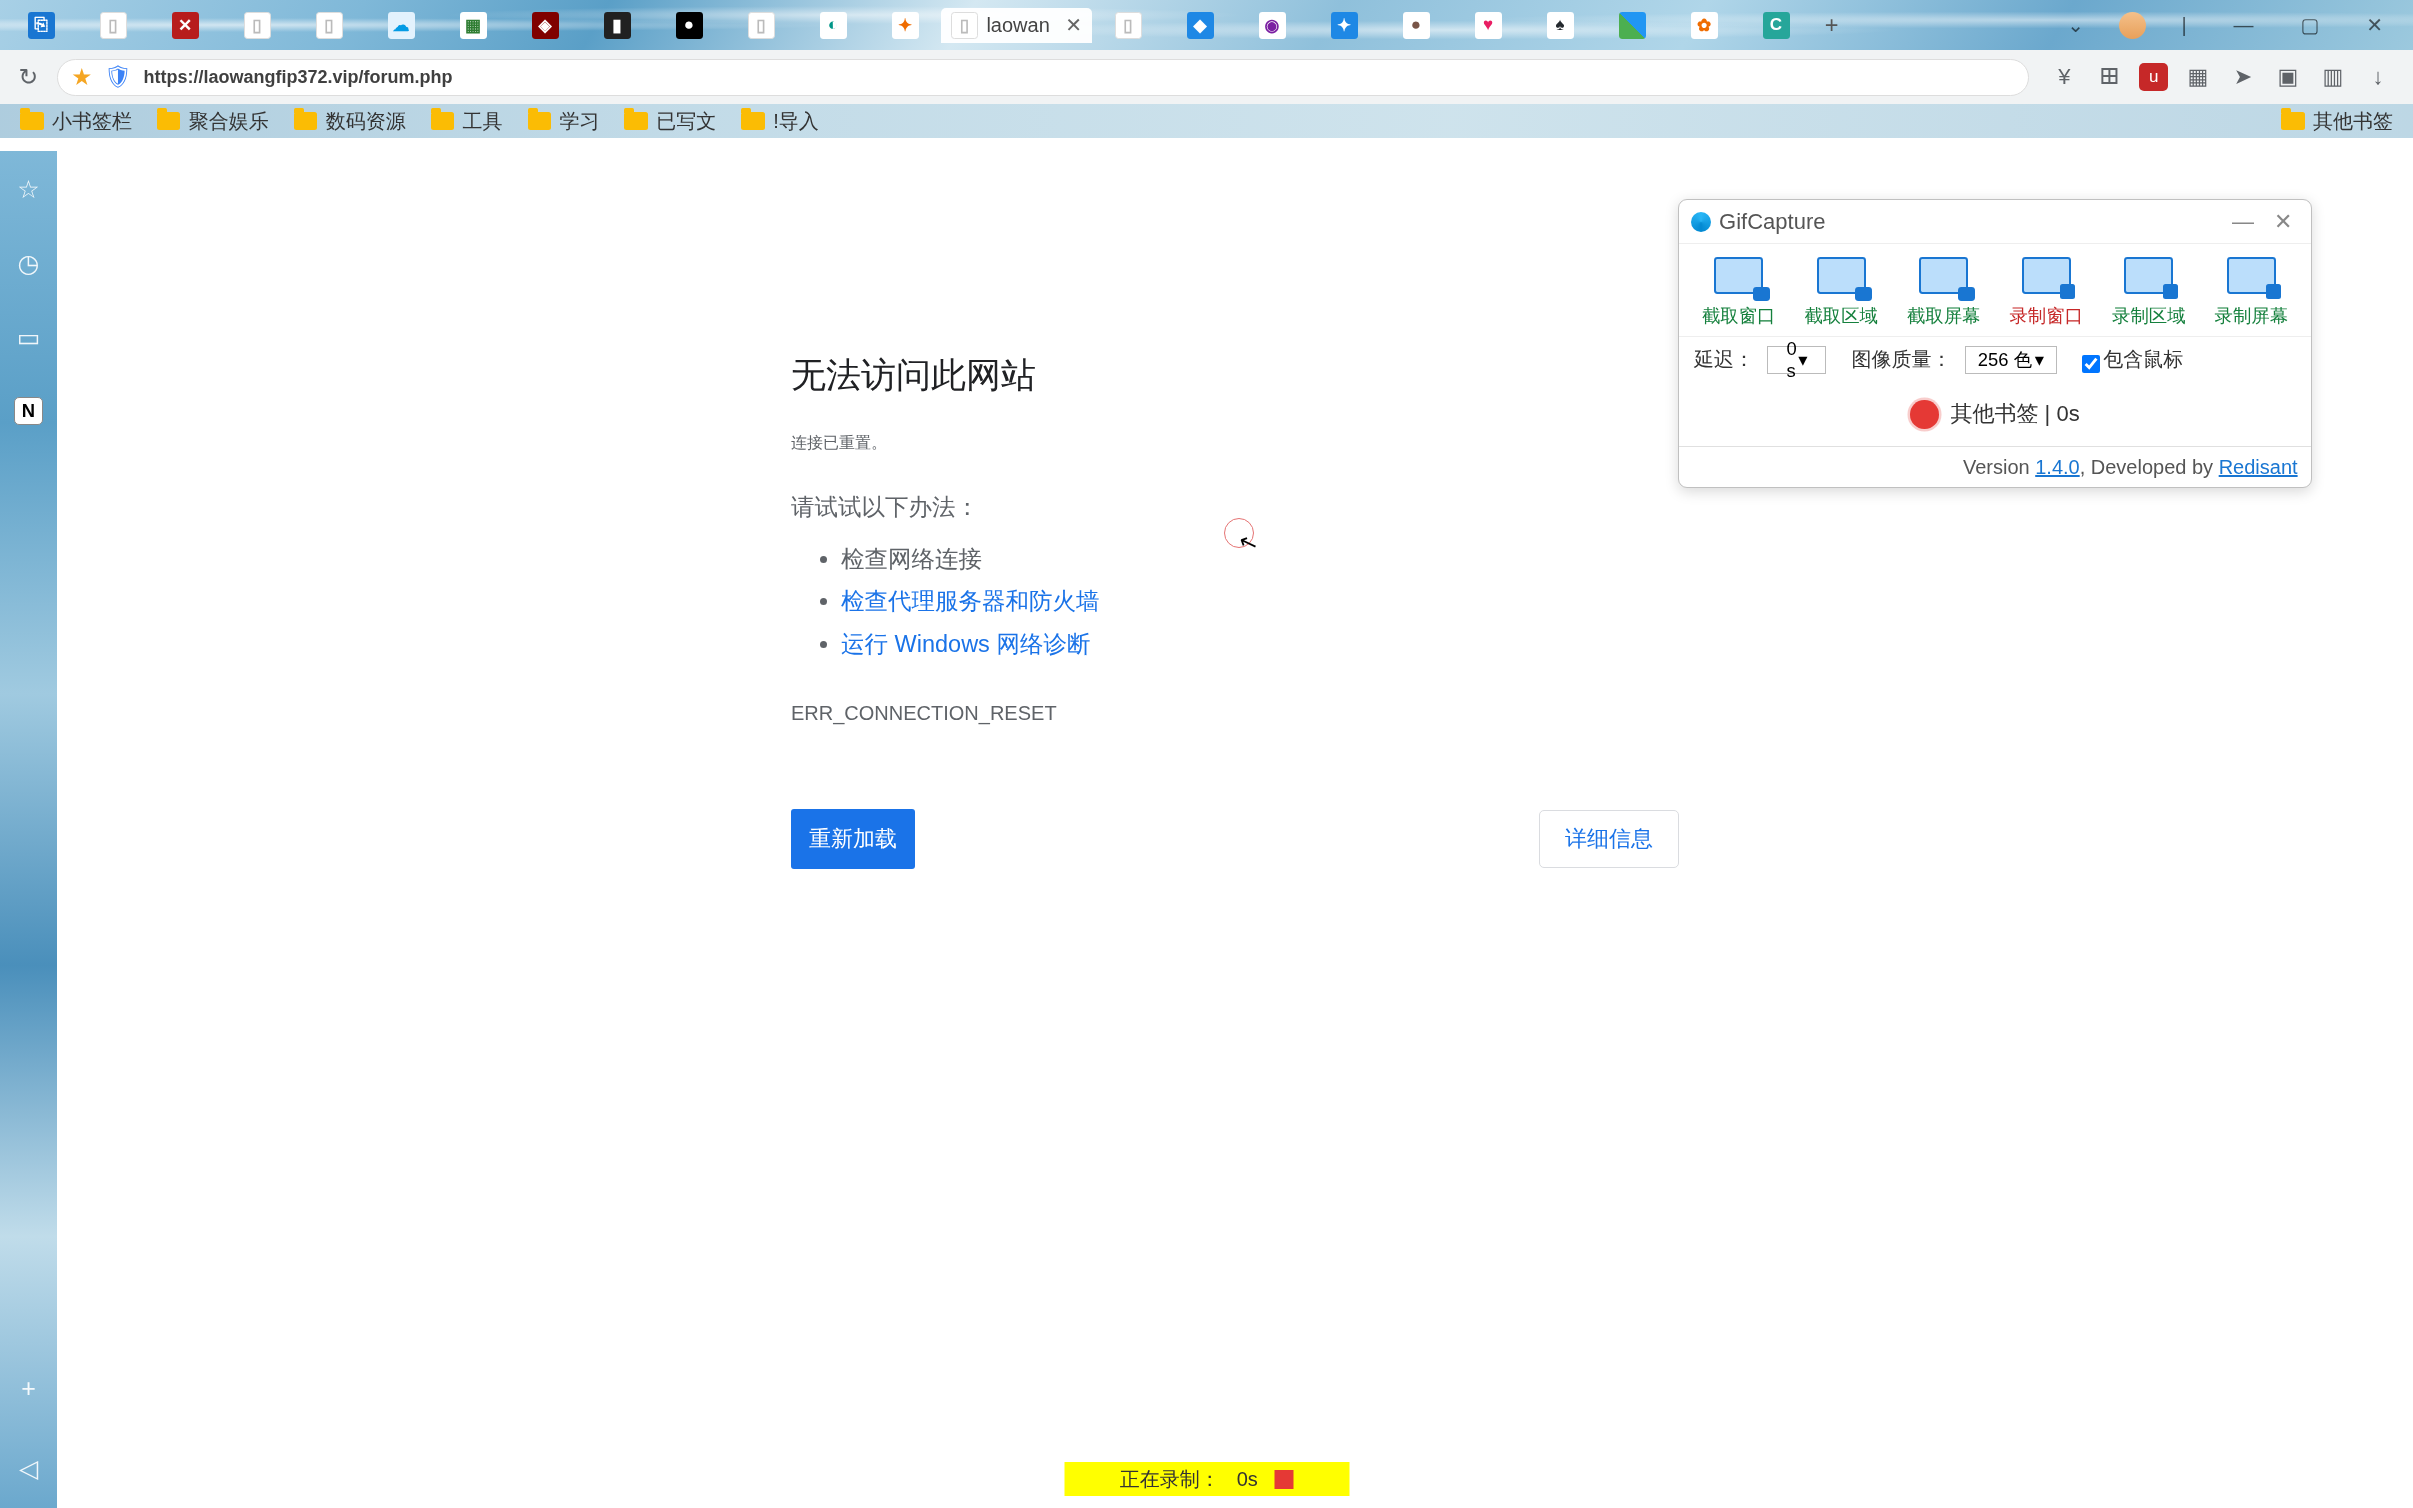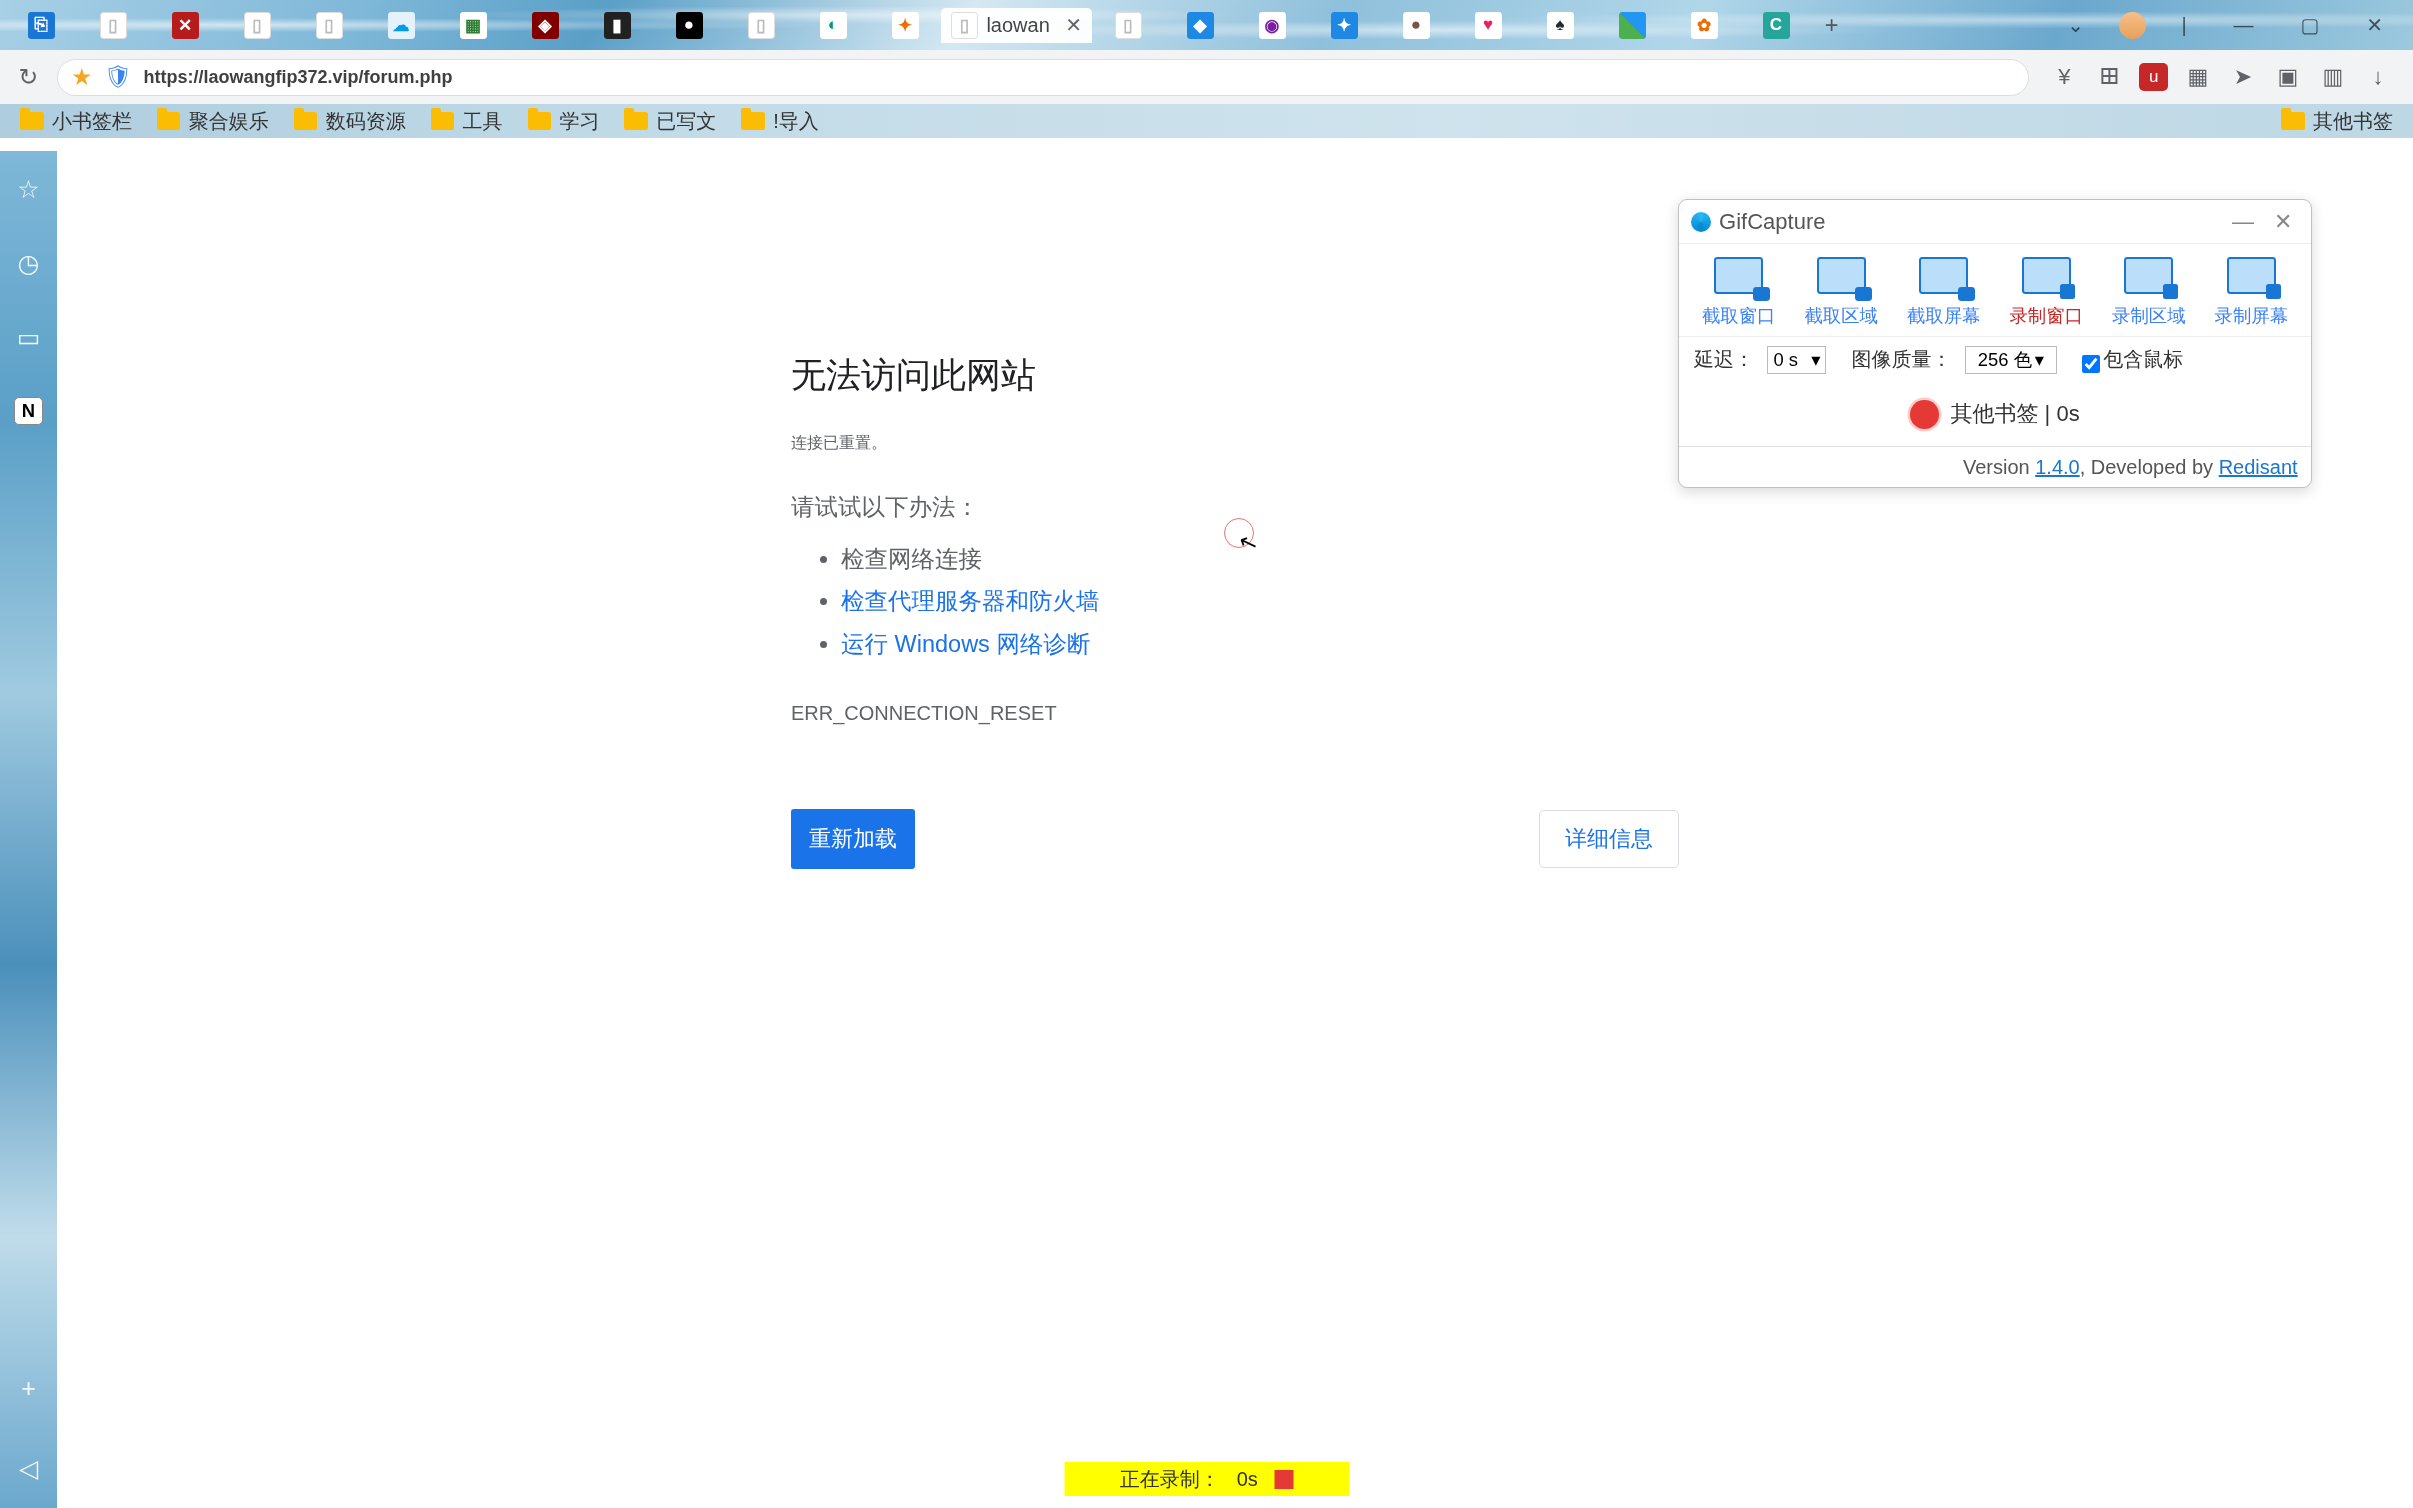--- a/index.html
+++ b/index.html
@@ -286,21 +286,21 @@
       position: relative;
     }
     .gif-mode-icon.rec::after {
       content:""; position:absolute; right:-6.7px; bottom:-6.7px;
       width: 15px; height: 15px; background:#1976d2; border-radius:2.5px;
     }
     .gif-mode-icon.cap::after {
       content:""; position:absolute; right:-8.4px; bottom:-8.4px;
       width: 17px; height: 13.4px; background:#1976d2; border-radius:3.4px;
     }
-    .gif-mode-label { font-size: 18.4px; color: #3b82f6; }
+    .gif-mode-label { font-size: 18.4px; color: #15803d; }
     .gif-mode-label.red { color: #c62828; }
     .gif-opts {
       display: flex; align-items: center;
       padding: 8.4px 15px; gap: 13.4px;
       border-top: 0.8px solid #eee;
     }
     .gif-opts label { font-size: 20px; color: #333; }
     .gif-opts select, .gif-select {
       border: 0.8px solid #bbb; height: 28.5px;
       font-size: 18.4px; padding: 0 6.7px;
@@ -570,21 +570,21 @@
         <div class="gif-mode-icon rec"></div>
         <div class="gif-mode-label">录制区域</div>
       </div>
     <div class="gif-mode">
         <div class="gif-mode-icon rec"></div>
         <div class="gif-mode-label">录制屏幕</div>
       </div>
   </div>
   <div class="gif-opts">
     <label>延迟：</label>
-    <div class="gif-select" style="width:59px;display:flex;align-items:center;justify-content:space-between;padding:0 5px;">
+    <div class="gif-select" style="width:59px;display:flex;align-items:center;justify-content:space-between;padding:0 18px;">
         <span>0 s</span>
         <span>▾</span>
       </div>
     <label style="margin-left:11.7px">图像质量：</label>
     <div class="gif-select" style="width:92px;display:flex;align-items:center;justify-content:space-between;padding:0 12px;">
         <span>256 色</span>
         <span>▾</span>
       </div>
     <div class="gif-check" style="margin-left:11.7px">
       <input type="checkbox" checked="" style="">

